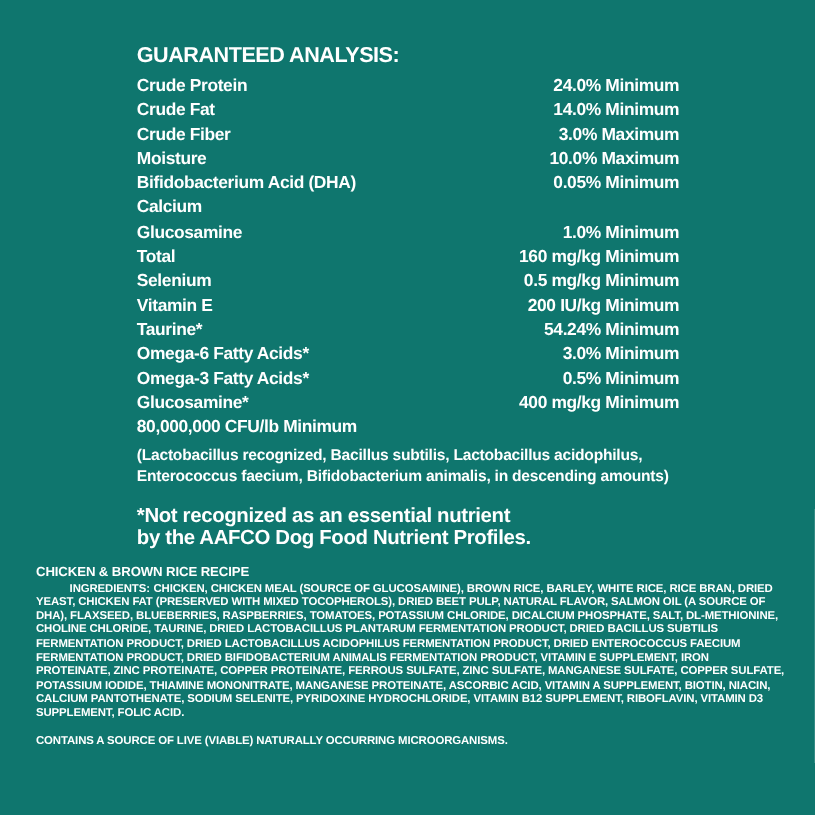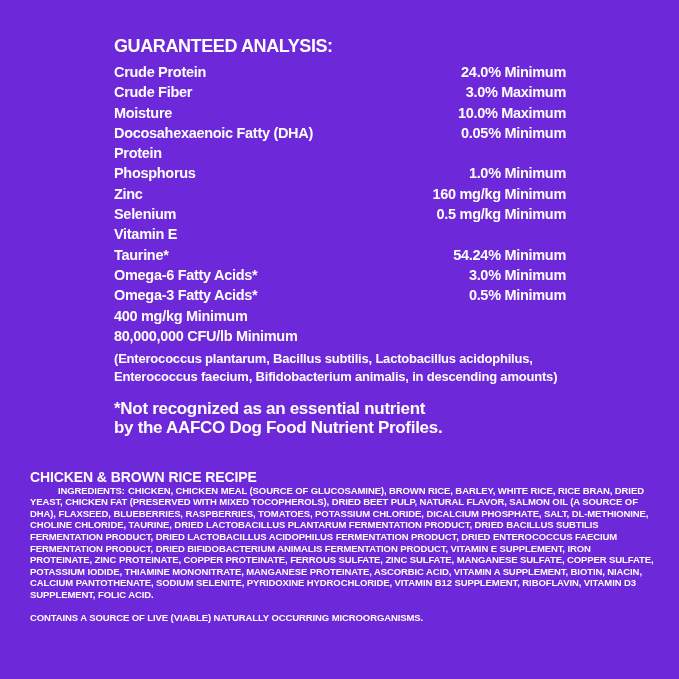--- a/index.html
+++ b/index.html
@@ -51,117 +51,123 @@
     letter-spacing: -0.3px;
   }
   
   .ingredients {
     position: absolute;
     left: 30px; top: 472px;
     width: 624px;
   }
   .recipe-title {
     margin: 0 0 1px 0;
-    font-size: 14px;
+    font-size: 11px;
     line-height: 11.6px;
     letter-spacing: -0.1px;
   }
   .ing-text {
     margin: 0;
     font-size: 9.5px;
     line-height: 11.6px;
     letter-spacing: -0.1px;
   }
   .ing-label { margin-right: 3px; margin-left: 28px; }
   .contains {
     margin: 11px 0 0 0;
     font-size: 9.5px;
     line-height: 11.6px;
     letter-spacing: -0.1px;
   }
 </style>
 </head>
 <body>
 
-<div class="label" style="background: #6d28d9; color: rgb(255, 255, 255);">
+<div class="label" style="background: #0f766e; color: rgb(255, 255, 255);">
 
   <section class="analysis">
     <h1 class="ga-heading">GUARANTEED ANALYSIS:</h1>
 
     <div class="ga-rows" id="analysis-rows">
   <div class="ga-row">
     <span class="name">Crude Protein</span>
     <span class="val">24.0% Minimum</span>
   </div>
 
+  <div class="ga-row">
+    <span class="name">Crude Fat</span>
+    <span class="val">14.0% Minimum</span>
+  </div>
 
   <div class="ga-row">
     <span class="name">Crude Fiber</span>
     <span class="val">3.0% Maximum</span>
   </div>
 
   <div class="ga-row">
     <span class="name">Moisture</span>
     <span class="val">10.0% Maximum</span>
   </div>
 
   <div class="ga-row">
-    <span class="name">Docosahexaenoic Fatty (DHA)</span>
+    <span class="name">Bifidobacterium Acid (DHA)</span>
     <span class="val">0.05% Minimum</span>
   </div>
 
   <div class="ga-row">
-    <span class="name">Protein</span>
+    <span class="name">Calcium</span>
   </div>
 
   <div class="ga-row">
-    <span class="name">Phosphorus</span>
+    <span class="name">Glucosamine</span>
     <span class="val">1.0% Minimum</span>
   </div>
 
   <div class="ga-row">
-    <span class="name">Zinc</span>
+    <span class="name">Total</span>
     <span class="val">160 mg/kg Minimum</span>
   </div>
 
   <div class="ga-row">
     <span class="name">Selenium</span>
     <span class="val">0.5 mg/kg Minimum</span>
   </div>
 
   <div class="ga-row">
     <span class="name">Vitamin E</span>
+    <span class="val">200 IU/kg Minimum</span>
   </div>
 
   <div class="ga-row">
     <span class="name">Taurine*</span>
     <span class="val">54.24% Minimum</span>
   </div>
 
   <div class="ga-row">
     <span class="name">Omega-6 Fatty Acids*</span>
     <span class="val">3.0% Minimum</span>
   </div>
 
   <div class="ga-row">
     <span class="name">Omega-3 Fatty Acids*</span>
     <span class="val">0.5% Minimum</span>
   </div>
 
   <div class="ga-row">
+    <span class="name">Glucosamine*</span>
     <span class="val">400 mg/kg Minimum</span>
   </div>
 
   <div class="ga-row">
     <span class="val">80,000,000 CFU/lb Minimum</span>
   </div>
 </div>
 
     <p class="micro-note">
-      <span>(Enterococcus plantarum, Bacillus subtilis, Lactobacillus acidophilus,</span><br>
+      <span>(Lactobacillus recognized, Bacillus subtilis, Lactobacillus acidophilus,</span><br>
       <span>Enterococcus faecium, Bifidobacterium animalis, in descending amounts)</span>
     </p>
 
     <p class="footnote">
       <span>*Not recognized as an essential nutrient</span><br>
       <span>by the AAFCO Dog Food Nutrient Profiles.</span>
     </p>
   </section>
 
   <section class="ingredients">

